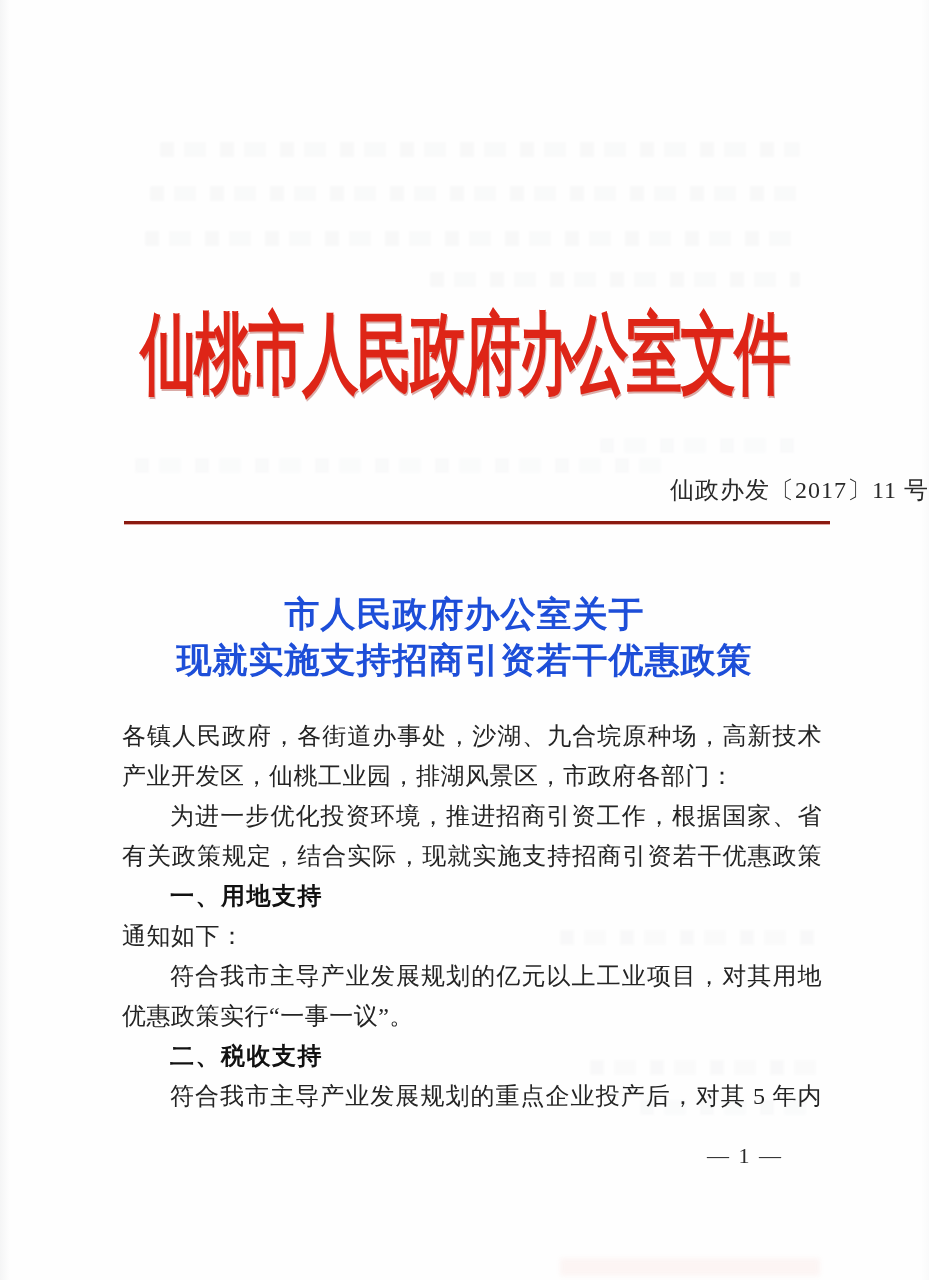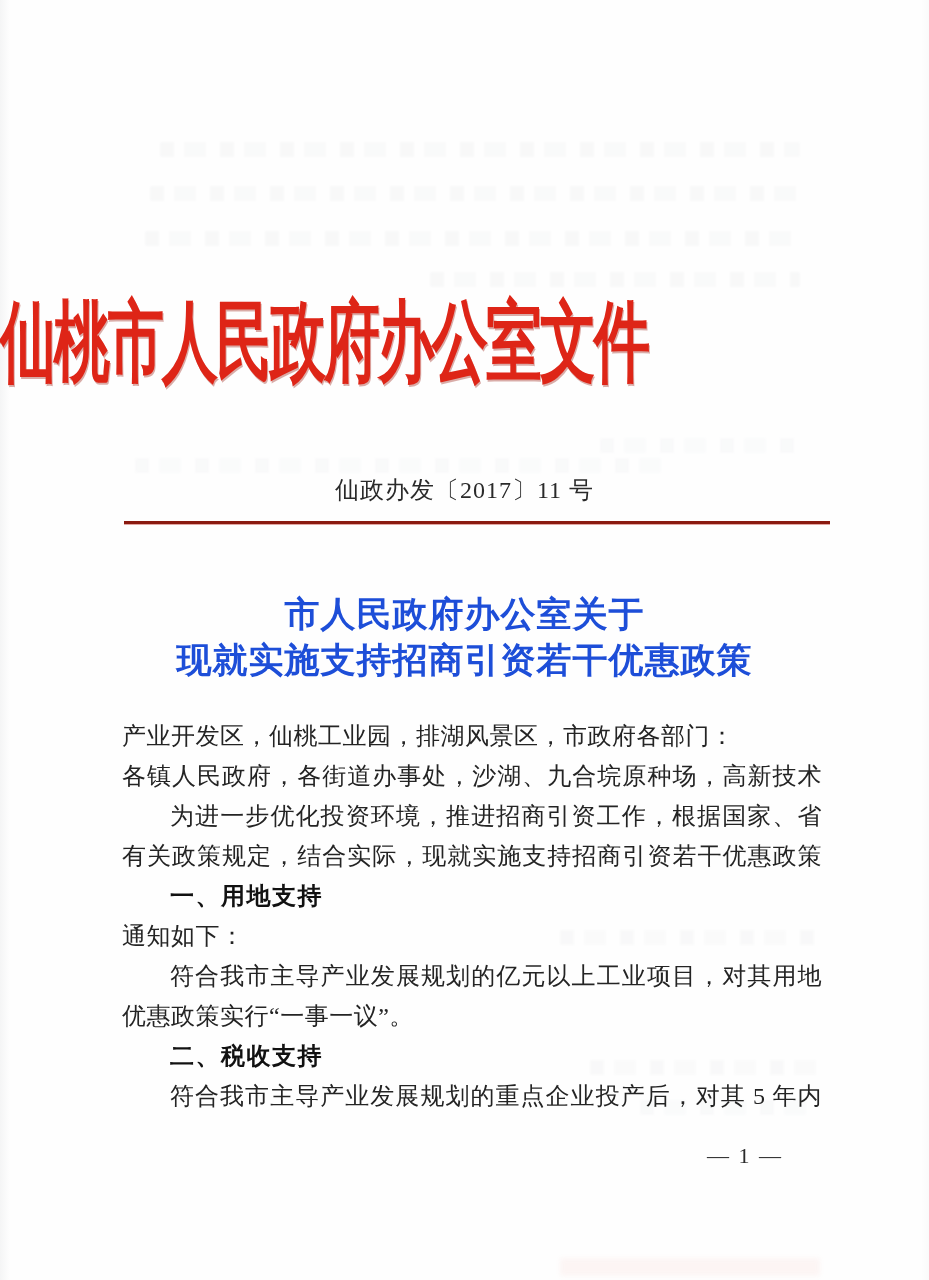--- a/index.html
+++ b/index.html
@@ -15,37 +15,38 @@
   
   .page::before{
     content:"";position:absolute;inset:0;pointer-events:none;
     background:
       linear-gradient(90deg, rgba(160,165,170,.10) 0, rgba(160,165,170,0) 10px),
       linear-gradient(270deg, rgba(180,185,190,.06) 0, rgba(180,185,190,0) 8px);
   }
 
   
   .banner{
-    position:absolute;top:284px;left:0;width:100%;
+    position:absolute;top:296px;left:0;width:100%;
+    text-align:center;
   }
   .banner-inner{
     display:inline-block;
     font-size:56px;font-weight:700;
     letter-spacing:-2px;
     color:#de2517;
     transform:scaleY(1.58);
     transform-origin:top center;
     text-shadow:1px 1px 0 rgba(150,20,10,.35);
     white-space:nowrap;
   }
 
   
   .doc-number{
     position:absolute;top:474px;left:0;width:100%;
-    text-align:center;
+    text-align:right;
     font-size:24px;color:#2a2a2a;
     letter-spacing:1px;
   }
 
   
   .divider{
     position:absolute;top:521px;left:124px;width:706px;height:3px;
     background:#8a1a10;
     box-shadow:0 1px 0 rgba(190,60,50,.45);
   }
@@ -120,22 +121,22 @@
   <div class="doc-number">仙政办发〔2017〕11 号</div>
 
   <div class="divider" style="background: rgb(138, 26, 16);"></div>
 
   <div class="doc-title">
     <div>市人民政府办公室关于</div>
     <div>现就实施支持招商引资若干优惠政策</div>
   </div>
 
   <div class="body-text">
+    <div class="line fill">各镇人民政府，各街道办事处，沙湖、九合垸原种场，高新技术</div>
     <div class="line">产业开发区，仙桃工业园，排湖风景区，市政府各部门：</div>
-    <div class="line fill">各镇人民政府，各街道办事处，沙湖、九合垸原种场，高新技术</div>
     <div class="line indent fill">为进一步优化投资环境，推进招商引资工作，根据国家、省</div>
     <div class="line fill">有关政策规定，结合实际，现就实施支持招商引资若干优惠政策</div>
     <div class="line indent hd">一、用地支持</div>
     <div class="line">通知如下：</div>
     <div class="line indent fill">符合我市主导产业发展规划的亿元以上工业项目，对其用地</div>
     <div class="line">优惠政策实行“一事一议”。</div>
     <div class="line indent hd">二、税收支持</div>
     <div class="line indent fill">符合我市主导产业发展规划的重点企业投产后，对其 5 年内</div>
   </div>
 

